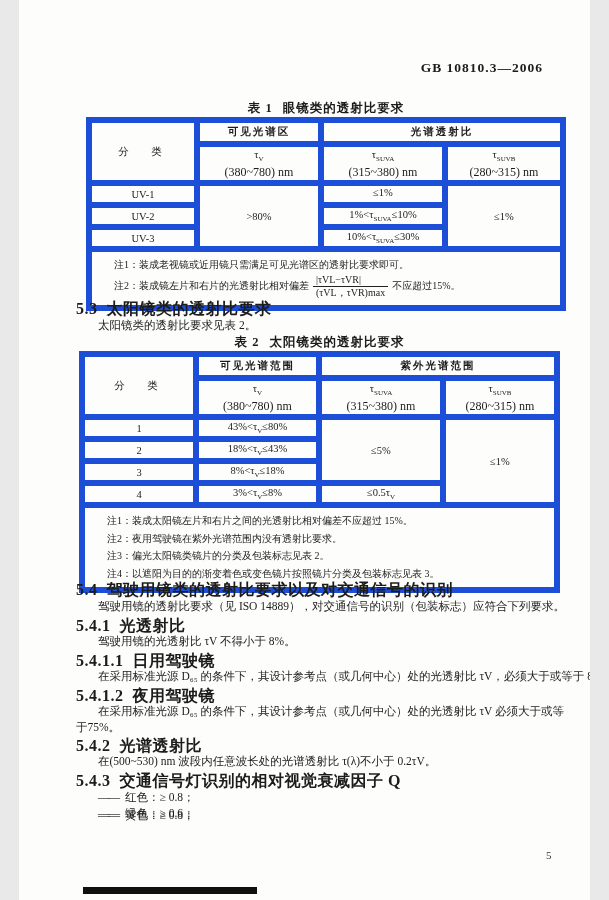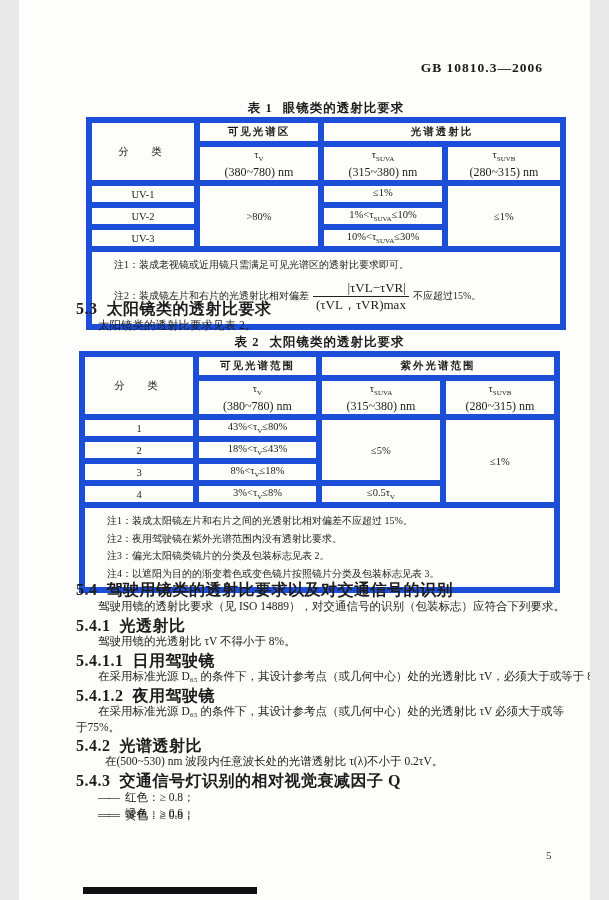--- a/index.html
+++ b/index.html
@@ -19,22 +19,22 @@
   table { border-collapse:collapse; width:100%; table-layout:fixed;
           font-size:10.5px; border:2px solid #1d1d1d; }
   td { border:6px solid #1d4ed8; text-align:center; vertical-align:middle; padding:1px 2px; }
   td.group-hd { font-weight:bold; letter-spacing:2px; }
   td.class-hd { font-weight:normal; letter-spacing:6px; }
   .sym-line { line-height:14px; }
   .rng-line { line-height:13px; font-size:12px; }
   .sub { font-size:7px; vertical-align:sub; }
   td.notes-cell { text-align:left; padding:4px 10px 5px 22px; font-size:10px; line-height:1.75; }
   .note-line { white-space:nowrap; }
-  .frac { display:inline-block; vertical-align:middle; text-align:right;
-          font-size:13px; line-height:1.25; margin:6px 4px; }
+  .frac { display:inline-block; vertical-align:middle; text-align:left;
+          font-size:10px; line-height:1.25; margin:0 4px; }
   .frac .num { border-bottom:1px solid #222; padding:0 3px; display:block; }
   .frac .den { padding:0 3px; display:block; }
   .bullet { font-size:11.5px; white-space:nowrap; }
   .bullet .dash { letter-spacing:-1px; margin-right:6px; }
   .page-num { font-size:11px; color:#3a3a3a; }
   .edge-line { width:2px; background:#d6d5d2; }
   .scan-bar { background:#101010; }
 </style>
 </head>
 <body>
@@ -186,21 +186,21 @@
 
   <div class="abs sec-head" style="top:686px; left:57px;">
     <span class="snum">5.4.1.2</span><span>夜用驾驶镜</span>
   </div>
   <div class="abs body-text" style="top:703px; left:79px;">在采用标准光源 D₆₅ 的条件下，其设计参考点（或几何中心）处的光透射比 τV 必须大于或等</div>
   <div class="abs body-text" style="top:719px; left:57px;">于75%。</div>
 
   <div class="abs sec-head" style="top:736px; left:57px;">
     <span class="snum">5.4.2</span><span>光谱透射比</span>
   </div>
-  <div class="abs body-text" style="top:753px; left:79px;margin-left:7px;">在(500~530) nm 波段内任意波长处的光谱透射比 τ(λ)不小于 0.2τV。</div>
+  <div class="abs body-text" style="top:753px; left:79px;">在(500~530) nm 波段内任意波长处的光谱透射比 τ(λ)不小于 0.2τV。</div>
 
   <div class="abs sec-head" style="top:771px; left:57px;">
     <span class="snum">5.4.3</span><span>交通信号灯识别的相对视觉衰减因子 Q</span>
   </div>
   <div class="abs bullet" style="top:790px; left:79px;">
     <span class="dash">——</span><span>红色：≥ 0.8；</span>
   </div>
   <div class="abs bullet" style="top:808px; left:79px;">
     <span class="dash">——</span><span>黄色：≥ 0.8；</span>
   </div>

